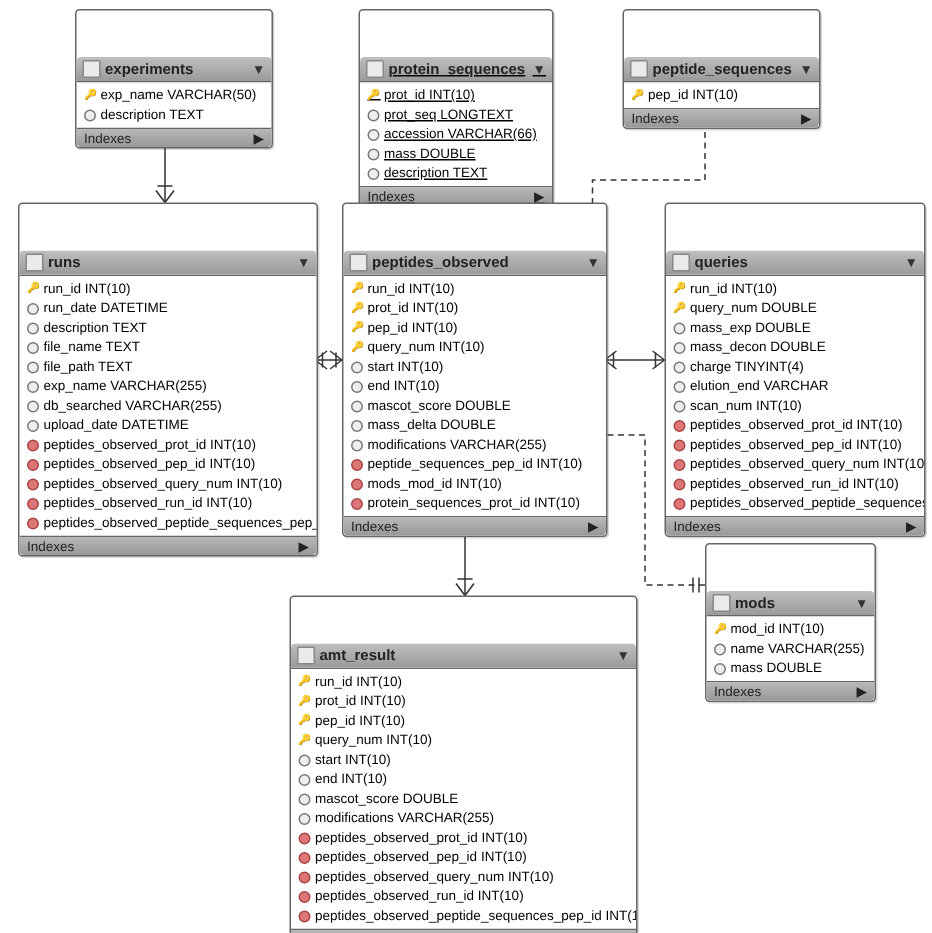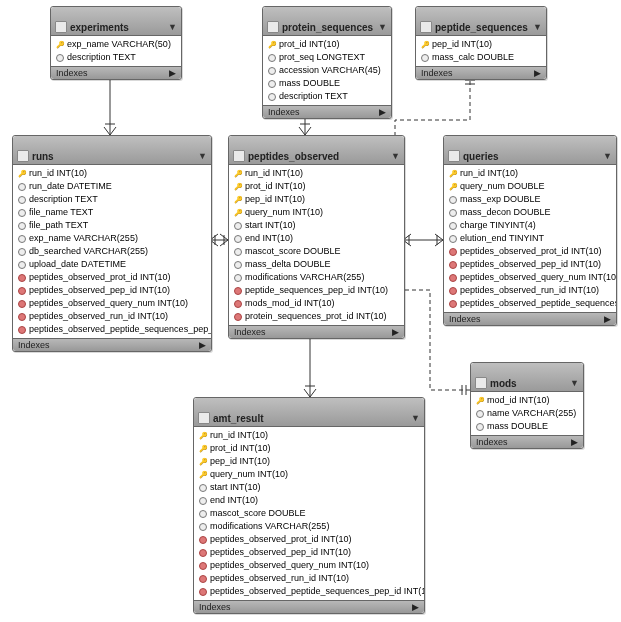--- a/index.html
+++ b/index.html
@@ -29,29 +29,30 @@
   .table {
     position: absolute;
     background: #ffffff;
     border: 1px solid #666;
     border-radius: 3px;
     box-shadow: 1px 1px 0 rgba(0,0,0,0.15);
   }
   .table-header {
     background: linear-gradient(#bfbfbf,#9a9a9a);
     border-bottom: 1px solid #666;
-    padding: 14px 4px 2px 4px;
+    padding: 2px 4px 2px 4px;
     font-weight: bold;
     font-size: 10px;
     color: #222;
     display: flex;
     align-items: center;
     gap: 3px;
     border-top-left-radius: 3px;
     border-top-right-radius: 3px;
+    margin-top: 31px;
   }
   .table-header .icon {
     display: inline-block;
     width: 10px; height: 10px;
     background: #eaeaea;
     border: 1px solid #888;
     border-radius: 1px;
   }
   .table-header .arrow {
     margin-left: auto;
@@ -200,38 +201,38 @@
           <span class="b"></span>
           <span>description TEXT</span>
         </div>
       </div>
   <div class="indexes">
     <span>Indexes</span>
     <span class="arrow">▶</span>
   </div>
 </div>
 
-<div class="table" style="left:262px; top:6px; width:128px;">
+<div class="table" style="left:239px; top:6px; width:128px;text-decoration:underline;">
   <div class="table-header">
     <span class="icon"></span>
     <span>protein_sequences</span>
     <span class="arrow">▼</span>
   </div>
   <div class="cols">
         <div class="col">
           <span class="k" style="font-size: 7px;">🔑</span>
           <span>prot_id INT(10)</span>
         </div>
         <div class="col">
           <span class="b"></span>
           <span>prot_seq LONGTEXT</span>
         </div>
         <div class="col">
           <span class="b"></span>
-          <span>accession VARCHAR(45)</span>
+          <span>accession VARCHAR(66)</span>
         </div>
         <div class="col">
           <span class="b"></span>
           <span>mass DOUBLE</span>
         </div>
         <div class="col">
           <span class="b"></span>
           <span>description TEXT</span>
         </div>
       </div>
@@ -245,24 +246,20 @@
   <div class="table-header">
     <span class="icon"></span>
     <span>peptide_sequences</span>
     <span class="arrow">▼</span>
   </div>
   <div class="cols">
         <div class="col">
           <span class="k" style="font-size: 7px;">🔑</span>
           <span>pep_id INT(10)</span>
         </div>
-        <div class="col">
-          <span class="b"></span>
-          <span>mass_calc DOUBLE</span>
-        </div>
       </div>
   <div class="indexes">
     <span>Indexes</span>
     <span class="arrow">▶</span>
   </div>
 </div>
 
 <div class="table" style="left:12px; top:135px; width:198px;">
   <div class="table-header">
     <span class="icon"></span>
@@ -413,21 +410,25 @@
         <div class="col">
           <span class="b"></span>
           <span>mass_decon DOUBLE</span>
         </div>
         <div class="col">
           <span class="b"></span>
           <span>charge TINYINT(4)</span>
         </div>
         <div class="col">
           <span class="b"></span>
-          <span>elution_end TINYINT</span>
+          <span>elution_end VARCHAR</span>
+        </div>
+        <div class="col">
+          <span class="b"></span>
+          <span>scan_num INT(10)</span>
         </div>
         <div class="col">
           <span class="b fk"></span>
           <span>peptides_observed_prot_id INT(10)</span>
         </div>
         <div class="col">
           <span class="b fk"></span>
           <span>peptides_observed_pep_id INT(10)</span>
         </div>
         <div class="col">

